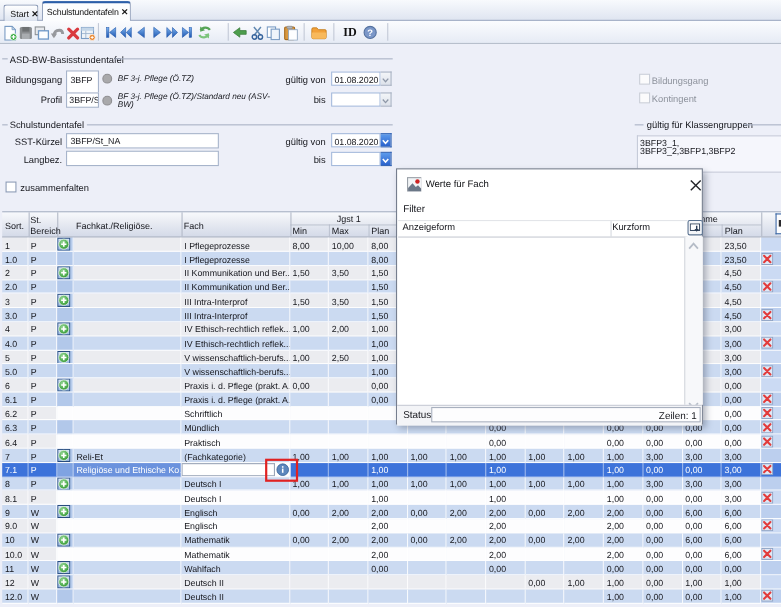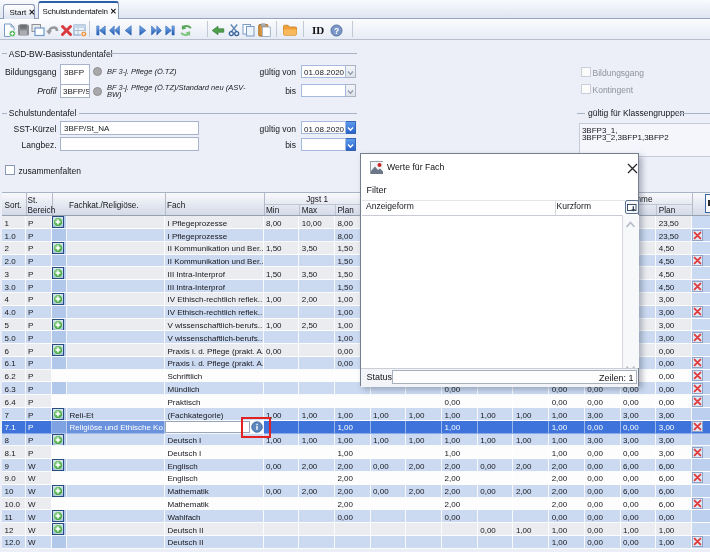--- a/index.html
+++ b/index.html
@@ -171,21 +171,21 @@
 <div class="ab inp" style="left:60px;top:64px;width:30px;height:27px;padding:2.5px 0 0 3px;font-size:8px;">3BFP</div>
 <div class="ab circ" style="left:92.5px;top:67px;"></div>
 <div class="ab itl" style="left:107px;top:67.5px;">BF 3-j. Pflege (Ö.TZ)</div>
 <div class="ab glab" style="left:230px;top:66.5px;width:66px;">gültig von</div>
 <div class="ab" style="left:300.5px;top:64.5px;width:45.5px;height:13px;background:#fff;border:1px solid #a5badc;font-size:8px;color:#15161c;padding:2.5px 0 0 2.5px;">01.08.2020</div>
 <div class="ab" style="left:346.0px;top:64.5px;width:9.5px;height:13px;background:linear-gradient(#f3f5f8,#dde2ea);border:1px solid #aab4c4;border-left:none;">
     <svg width="9" height="13" style="display:block">
       <path d="M2 5.5L4.5 8.3L7 5.5" stroke="#8f98a8" stroke-width="1.2" fill="none"></path>
     </svg>
   </div>
-<div class="ab glab" style="left:0px;top:86px;width:56.5px;font-style:italic;">Profil</div>
+<div class="ab glab" style="left:0px;top:86px;width:56.5px;">Profil</div>
 <div class="ab inp" style="left:60px;top:83.5px;width:30px;height:14px;padding:2.5px 0 0 2px;font-size:8px;">3BFP/S</div>
 <div class="ab circ" style="left:92.5px;top:86.5px;"></div>
 <div class="ab itl" style="left:107px;top:84px;white-space:normal;width:142px;">BF 3-j. Pflege (Ö.TZ)/Standard neu (ASV-BW)</div>
 <div class="ab glab" style="left:230px;top:85.5px;width:66px;">bis</div>
 <div class="ab" style="left:300.5px;top:83.5px;width:45.5px;height:13px;background:#fff;border:1px solid #a5badc;font-size:8px;color:#15161c;padding:2.5px 0 0 2.5px;">&nbsp;</div>
 <div class="ab" style="left:346.0px;top:83.5px;width:9.5px;height:13px;background:linear-gradient(#f3f5f8,#dde2ea);border:1px solid #aab4c4;border-left:none;">
     <svg width="9" height="13" style="display:block">
       <path d="M2 5.5L4.5 8.3L7 5.5" stroke="#8f98a8" stroke-width="1.2" fill="none"></path>
     </svg>
   </div>

